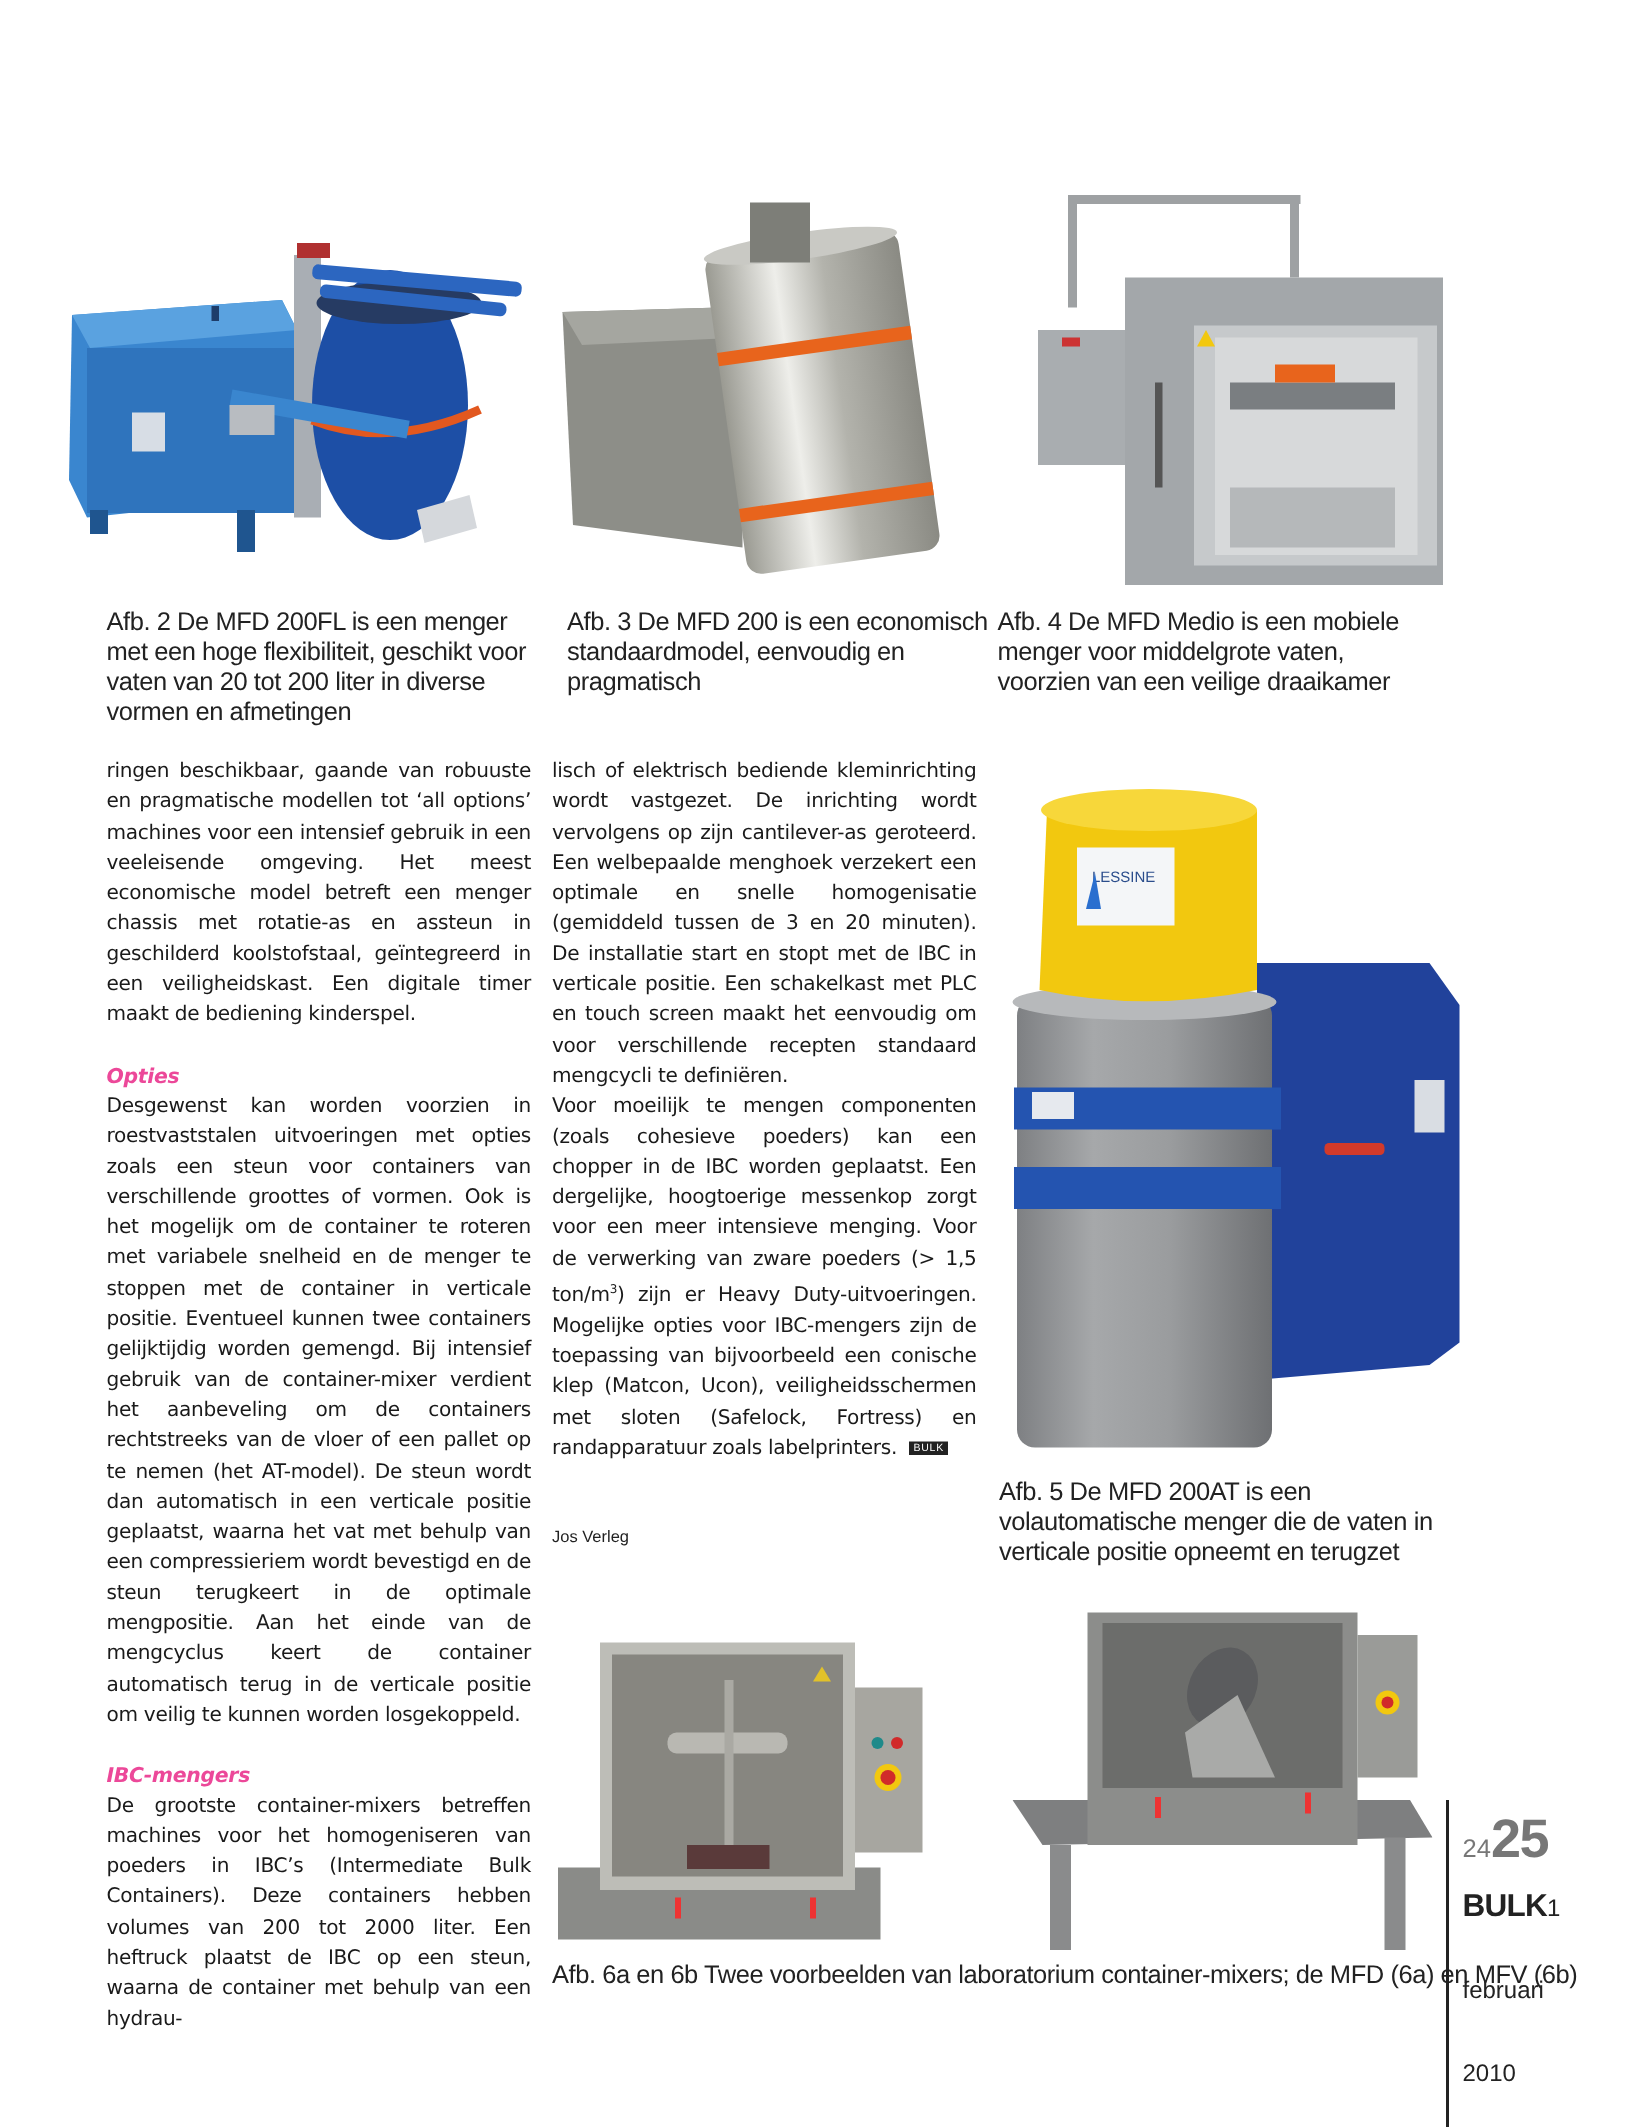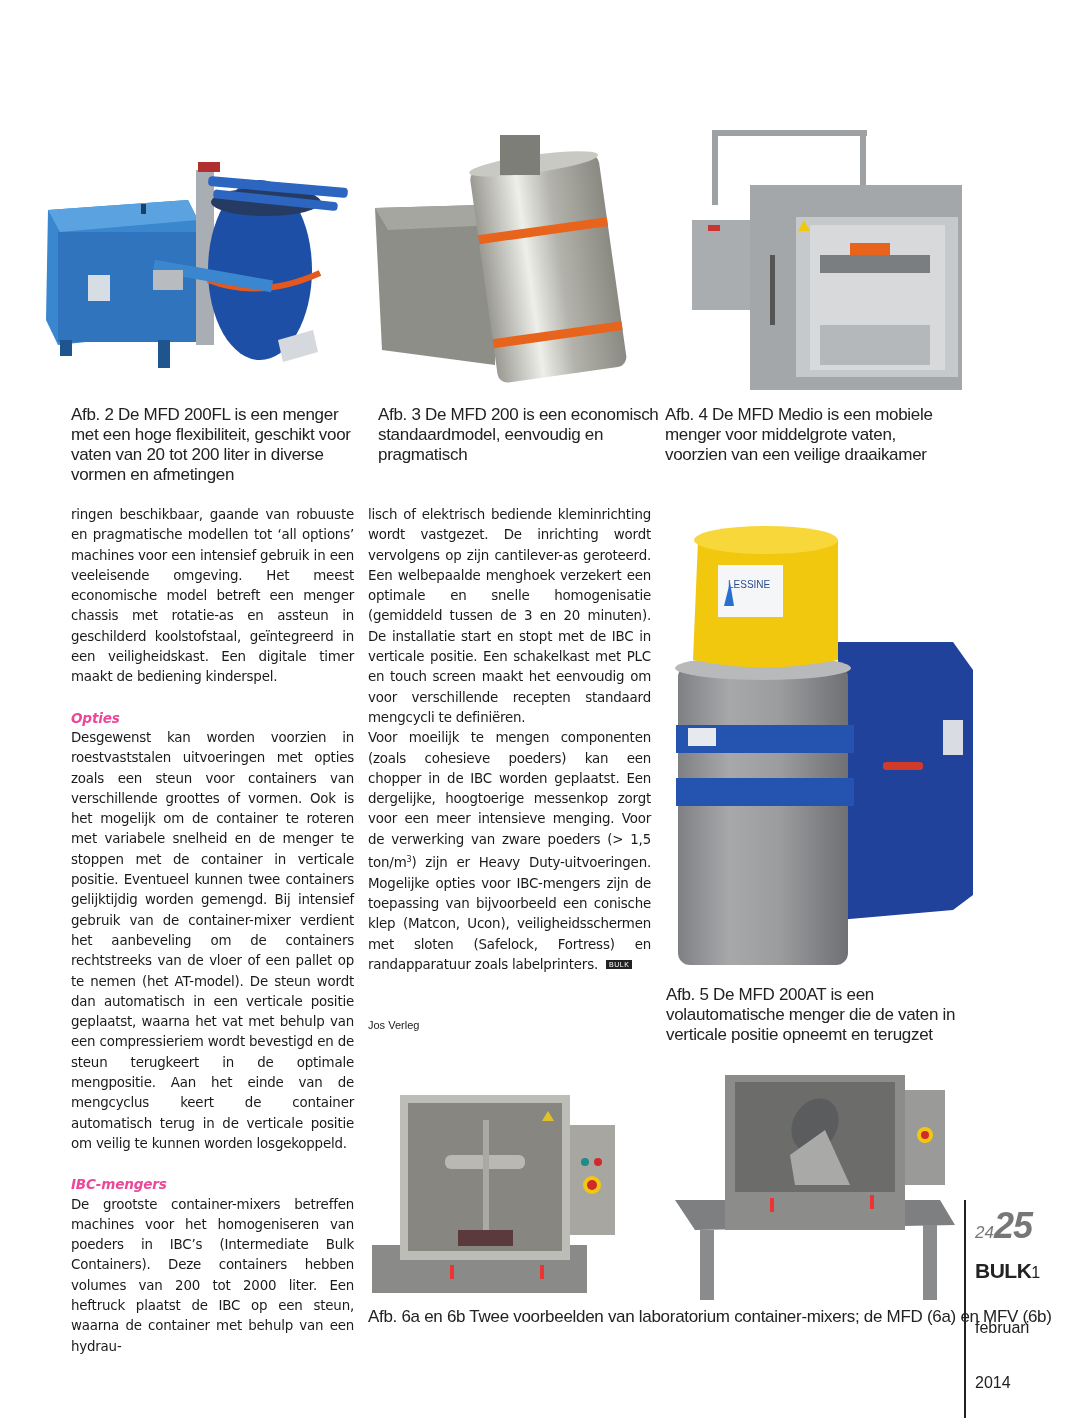--- a/index.html
+++ b/index.html
@@ -61,21 +61,20 @@
       left: 964px; top: 1200px;
       width: 1.5px; height: 218px;
       background: #222;
     }
     .page-nums {
       position: absolute;
       left: 975px; top: 1205px;
       font-family: "Liberation Sans", sans-serif;
       color: #777;
       white-space: nowrap;
-      font-style: italic;
     }
     .page-nums .small { font-size: 17px; }
     .page-nums .big { font-size: 36px; font-weight: bold; letter-spacing: -1px; }
     .mag {
       position: absolute;
       left: 975px; top: 1261px;
       font-family: "Liberation Sans", sans-serif;
       color: #222;
       line-height: 19px;
     }
@@ -243,14 +242,14 @@
 </div>
 <div class="caption" style="left:368px; top:1307px; width:520px; white-space:nowrap;">Afb. 6a en 6b Twee voorbeelden van laboratorium container-mixers; de MFD (6a) en MFV (6b)</div>
 
 <div class="side-rule"></div>
 <div class="page-nums">
   <span class="small">24</span><span class="big">25</span>
 </div>
 <div class="mag">
   <span class="brand">BULK</span><span class="issue">1</span>
   <span class="line">februari</span>
-  <span class="line">2014</span>
+  <span class="line">2010</span>
 </div>
 
 </body></html>

